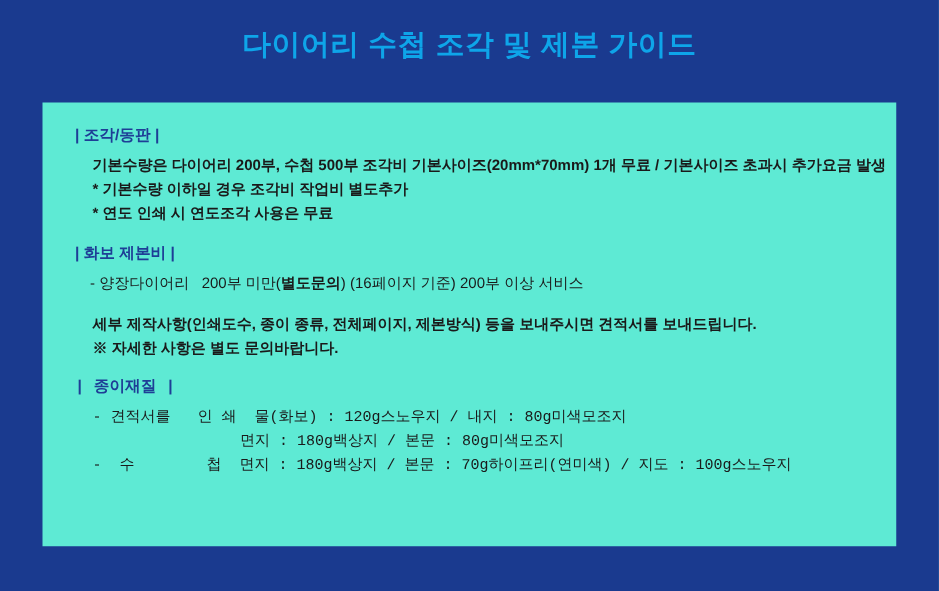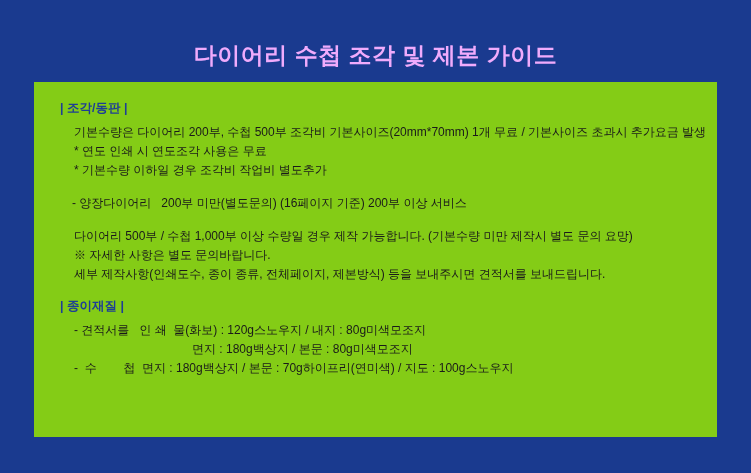--- a/index.html
+++ b/index.html
@@ -15,87 +15,88 @@
   }
   .page {
     position: relative;
     width: 751px;
     height: 473px;
     background: #1a3a8f;
     box-sizing: border-box;
   }
   .title {
     text-align: center;
-    color: #f0abfc;
+    color: #0ea5e9;
     font-size: 23px;
     font-weight: bold;
     letter-spacing: 0.5px;
-    padding-top: 42px;
+    padding-top: 22px;
     line-height: 1.2;
   }
   .card {
     position: absolute;
     left: 34px;
     top: 82px;
     width: 683px;
     height: 355px;
-    background: #84cc16;
+    background: #5eead4;
     box-sizing: border-box;
     padding: 18px 26px 10px 26px;
     overflow: hidden;
   }
   .section {
     margin-bottom: 14px;
   }
   .section:last-child {
     margin-bottom: 12px;
+    font-family: Liberation Mono, monospace;
   }
   .sec-head {
     color: #1e3e96;
     font-size: 12.5px;
     font-weight: bold;
     margin-bottom: 7px;
     line-height: 1.3;
   }
   .line {
     color: #1a1a1a;
     font-size: 12px;
     line-height: 1.58;
     white-space: pre;
   }
-  .line.indent1 { padding-left: 14px; }
+  .line.indent1 { padding-left: 14px; font-weight: bold; }
   .line.indent2 { padding-left: 12px; }
   .line.indent3 { padding-left: 14px; }
   .line.indent-deep { padding-left: 132px; }
-  .b { font-weight: normal; }
+  .b { font-weight: bold; }
 </style>
 </head>
 <body>
 
 <div class="page">
 
   <div class="title">다이어리 수첩 조각 및 제본 가이드</div>
 
   <div class="card">
 
     <div class="section">
       <div class="sec-head">| 조각/동판 |</div>
       <div class="line indent1">기본수량은 다이어리 200부, 수첩 500부 조각비 기본사이즈(20mm*70mm) 1개 무료 / 기본사이즈 초과시 추가요금 발생</div>
+      <div class="line indent1">* 기본수량 이하일 경우 조각비 작업비 별도추가</div>
       <div class="line indent1">* 연도 인쇄 시 연도조각 사용은 무료</div>
-      <div class="line indent1">* 기본수량 이하일 경우 조각비 작업비 별도추가</div>
     </div>
 
     <div class="section">
+      <div class="sec-head">| 화보 제본비 |</div>
       <div class="line indent2">- 양장다이어리   200부 미만(<span class="b">별도문의</span>) (16페이지 기준) 200부 이상 서비스</div>
     </div>
 
     <div class="section">
-      <div class="line indent1">다이어리 500부 / 수첩 1,000부 이상 수량일 경우 제작 가능합니다. (기본수량 미만 제작시 별도 문의 요망)</div>
+      <div class="line indent1">세부 제작사항(인쇄도수, 종이 종류, 전체페이지, 제본방식) 등을 보내주시면 견적서를 보내드립니다.</div>
       <div class="line indent1">※ 자세한 사항은 별도 문의바랍니다.</div>
-      <div class="line indent1">세부 제작사항(인쇄도수, 종이 종류, 전체페이지, 제본방식) 등을 보내주시면 견적서를 보내드립니다.</div>
     </div>
 
     <div class="section">
       <div class="sec-head">| 종이재질 |</div>
       <div class="line indent3">- 견적서를   인 쇄  물(화보) : 120g스노우지 / 내지 : 80g미색모조지</div>
       <div class="line indent-deep">면지 : 180g백상지 / 본문 : 80g미색모조지</div>
       <div class="line indent3">-  수        첩  면지 : 180g백상지 / 본문 : 70g하이프리(연미색) / 지도 : 100g스노우지</div>
     </div>
 
   </div>

